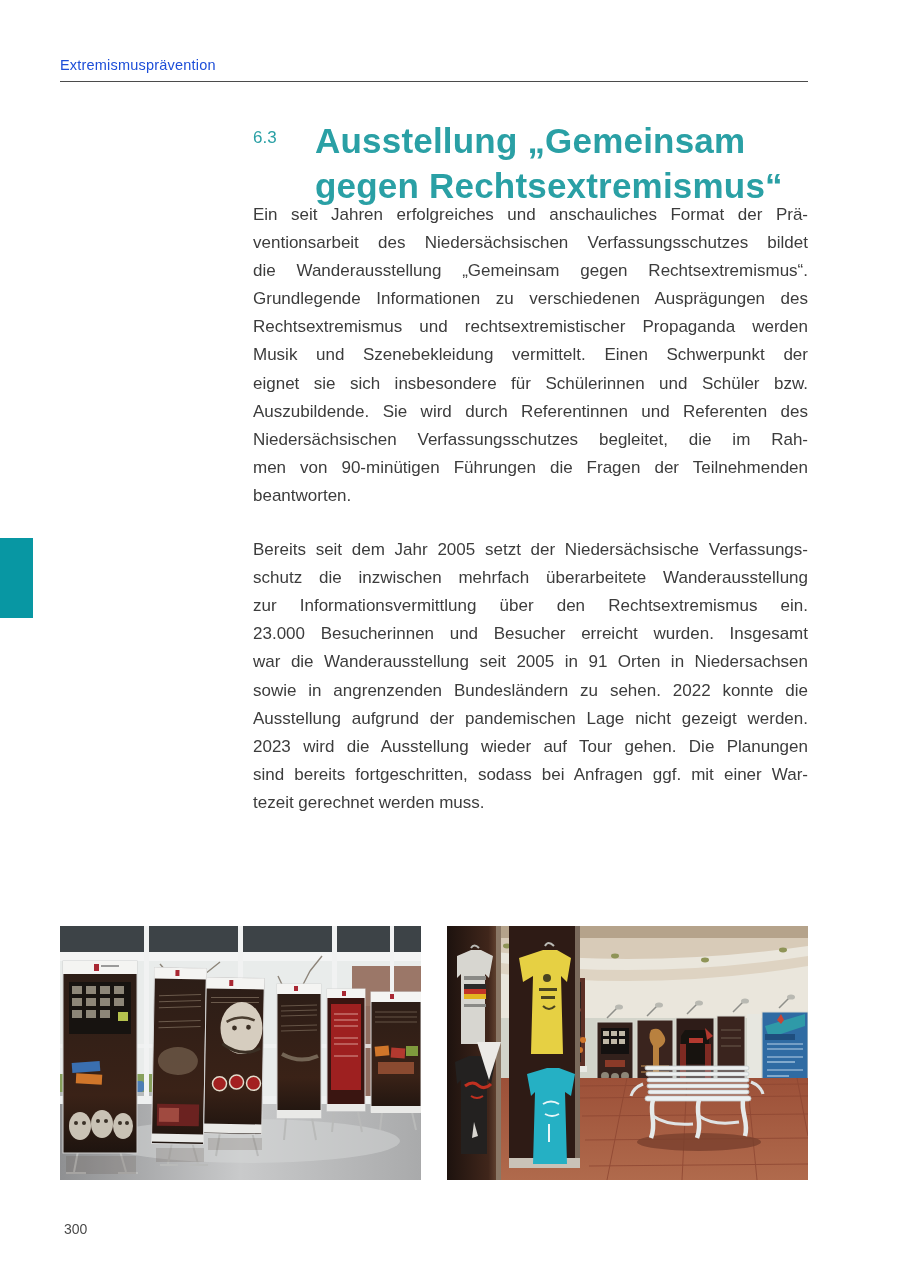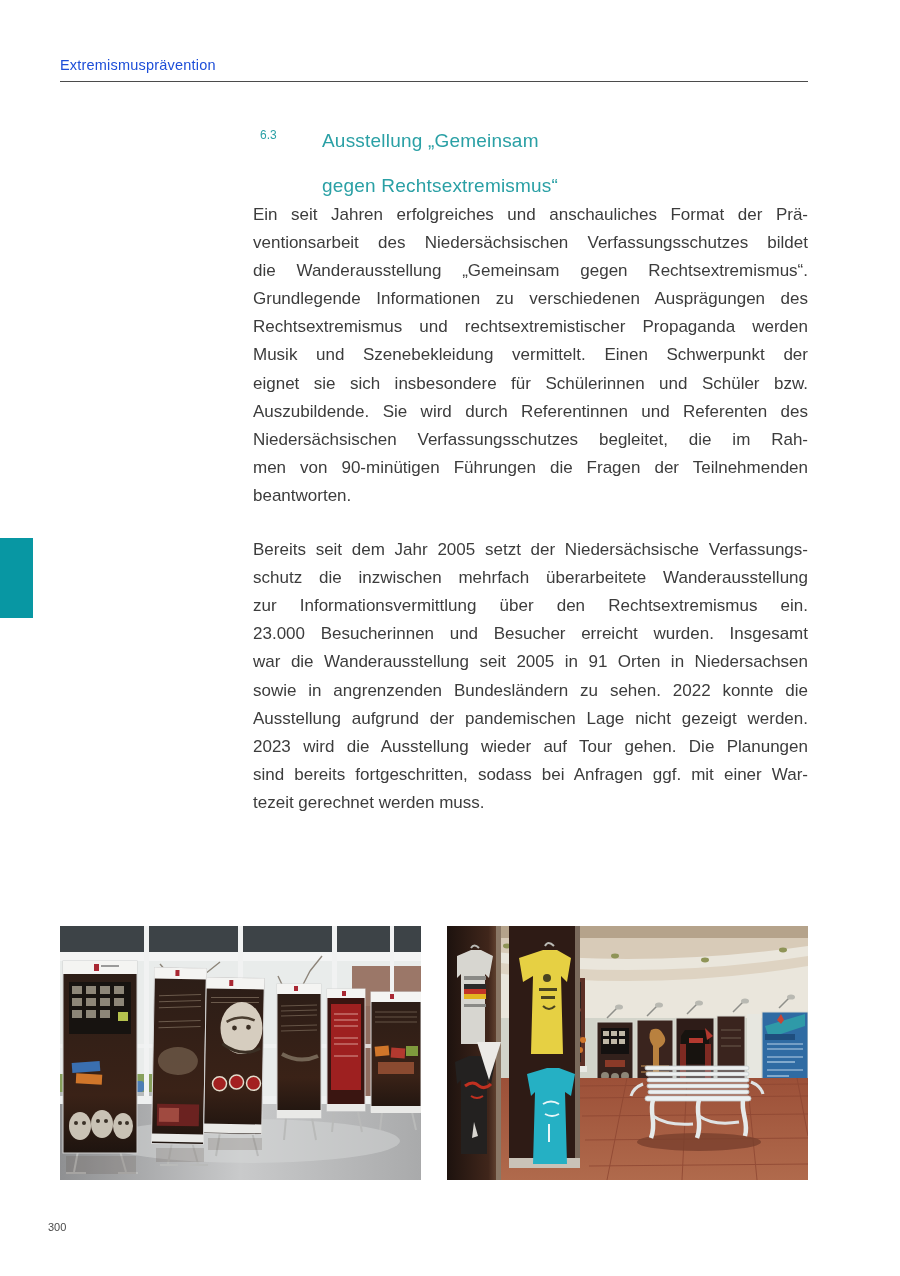--- a/index.html
+++ b/index.html
@@ -11,33 +11,33 @@
     position:absolute; left:60px; top:57px; font-size:14.5px; color:#1d4ed8;
     letter-spacing:0.2px;
   }
   .header-rule {
     position:absolute; left:60px; top:81px; width:748px; height:1px; background:#4b4b4b;
   }
   .chapter-tab {
     position:absolute; left:0; top:538px; width:33px; height:80px; background:#0897a3;
   }
   .section { position:absolute; left:253px; top:118px; display:flex; }
-  .section-number { font-size:12px; color:#2aa0a5; padding-top:10px; width:62px; flex:0 0 62px;margin-left:7px; }
-  .section-title { font-size:19px; line-height:45px; color:#2aa0a5; letter-spacing:0.2px; font-weight:400; }
+  .section-number { font-size:17px; color:#2aa0a5; padding-top:10px; width:62px; flex:0 0 62px; }
+  .section-title { font-size:35px; line-height:45px; color:#2aa0a5; letter-spacing:0.2px; font-weight:700; }
   .bodytext { position:absolute; left:253px; top:201px; width:555px; font-size:17px; color:#3c3c3c; }
   .para { margin:0 0 26px 0; }
   .pline {
     line-height:28.1px; height:28.1px; overflow:hidden;
     text-align:justify; text-align-last:justify; white-space:normal;
   }
   .pline.last { text-align-last:left; }
   .figures { position:absolute; left:60px; top:926px; display:flex; gap:26px; }
   .figure { width:361px; height:254px; overflow:hidden; background:#ddd; }
   .figure svg { display:block; }
-  .page-number { position:absolute; left:48px; top:1221px; font-size:11px; color:#4a4a4a; }
+  .page-number { position:absolute; left:64px; top:1221px; font-size:14px; color:#4a4a4a; }
 </style>
 </head>
 <body>
 
 <div class="page">
 
   <div class="header-label">Extremismusprävention</div>
   <div class="header-rule"></div>
 
   <div class="chapter-tab"></div>

